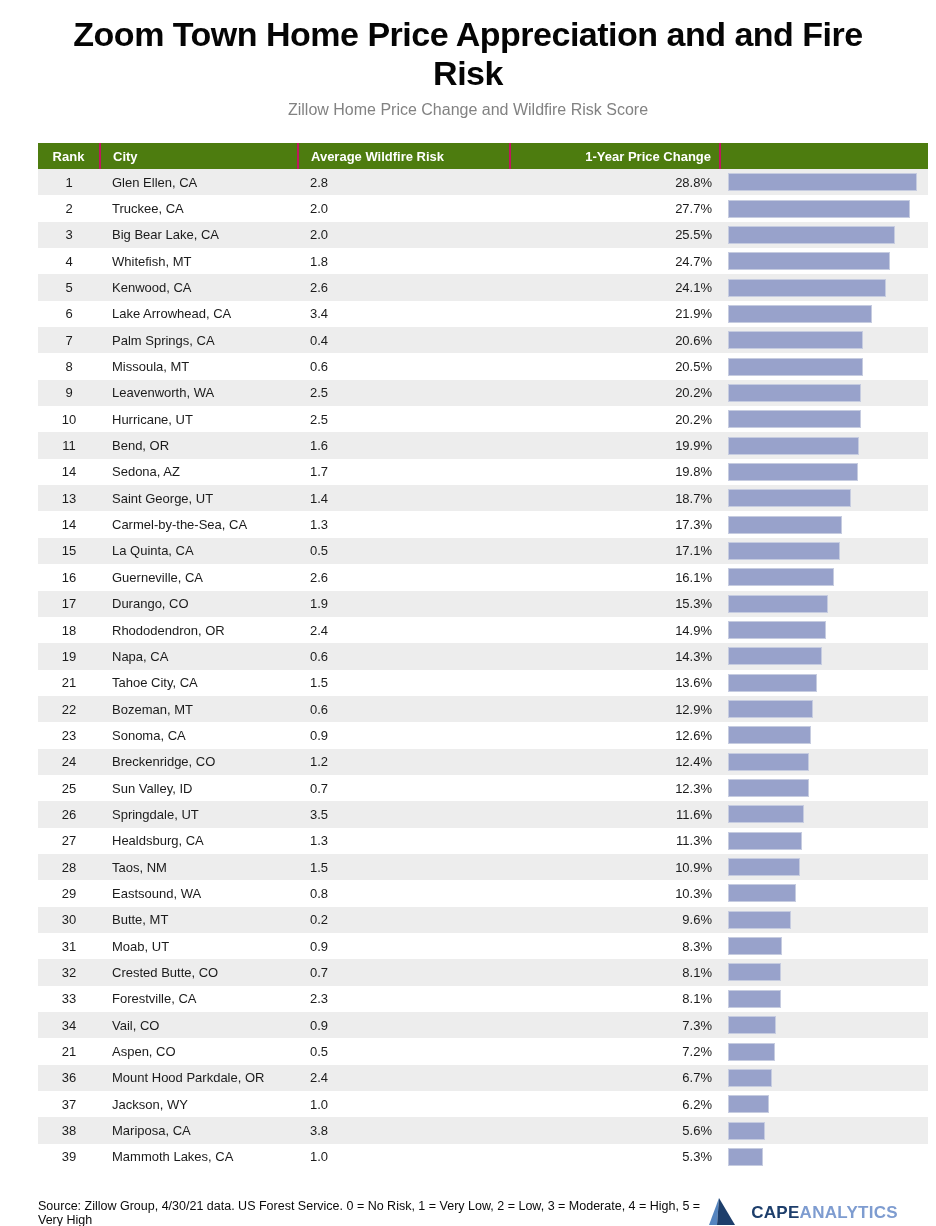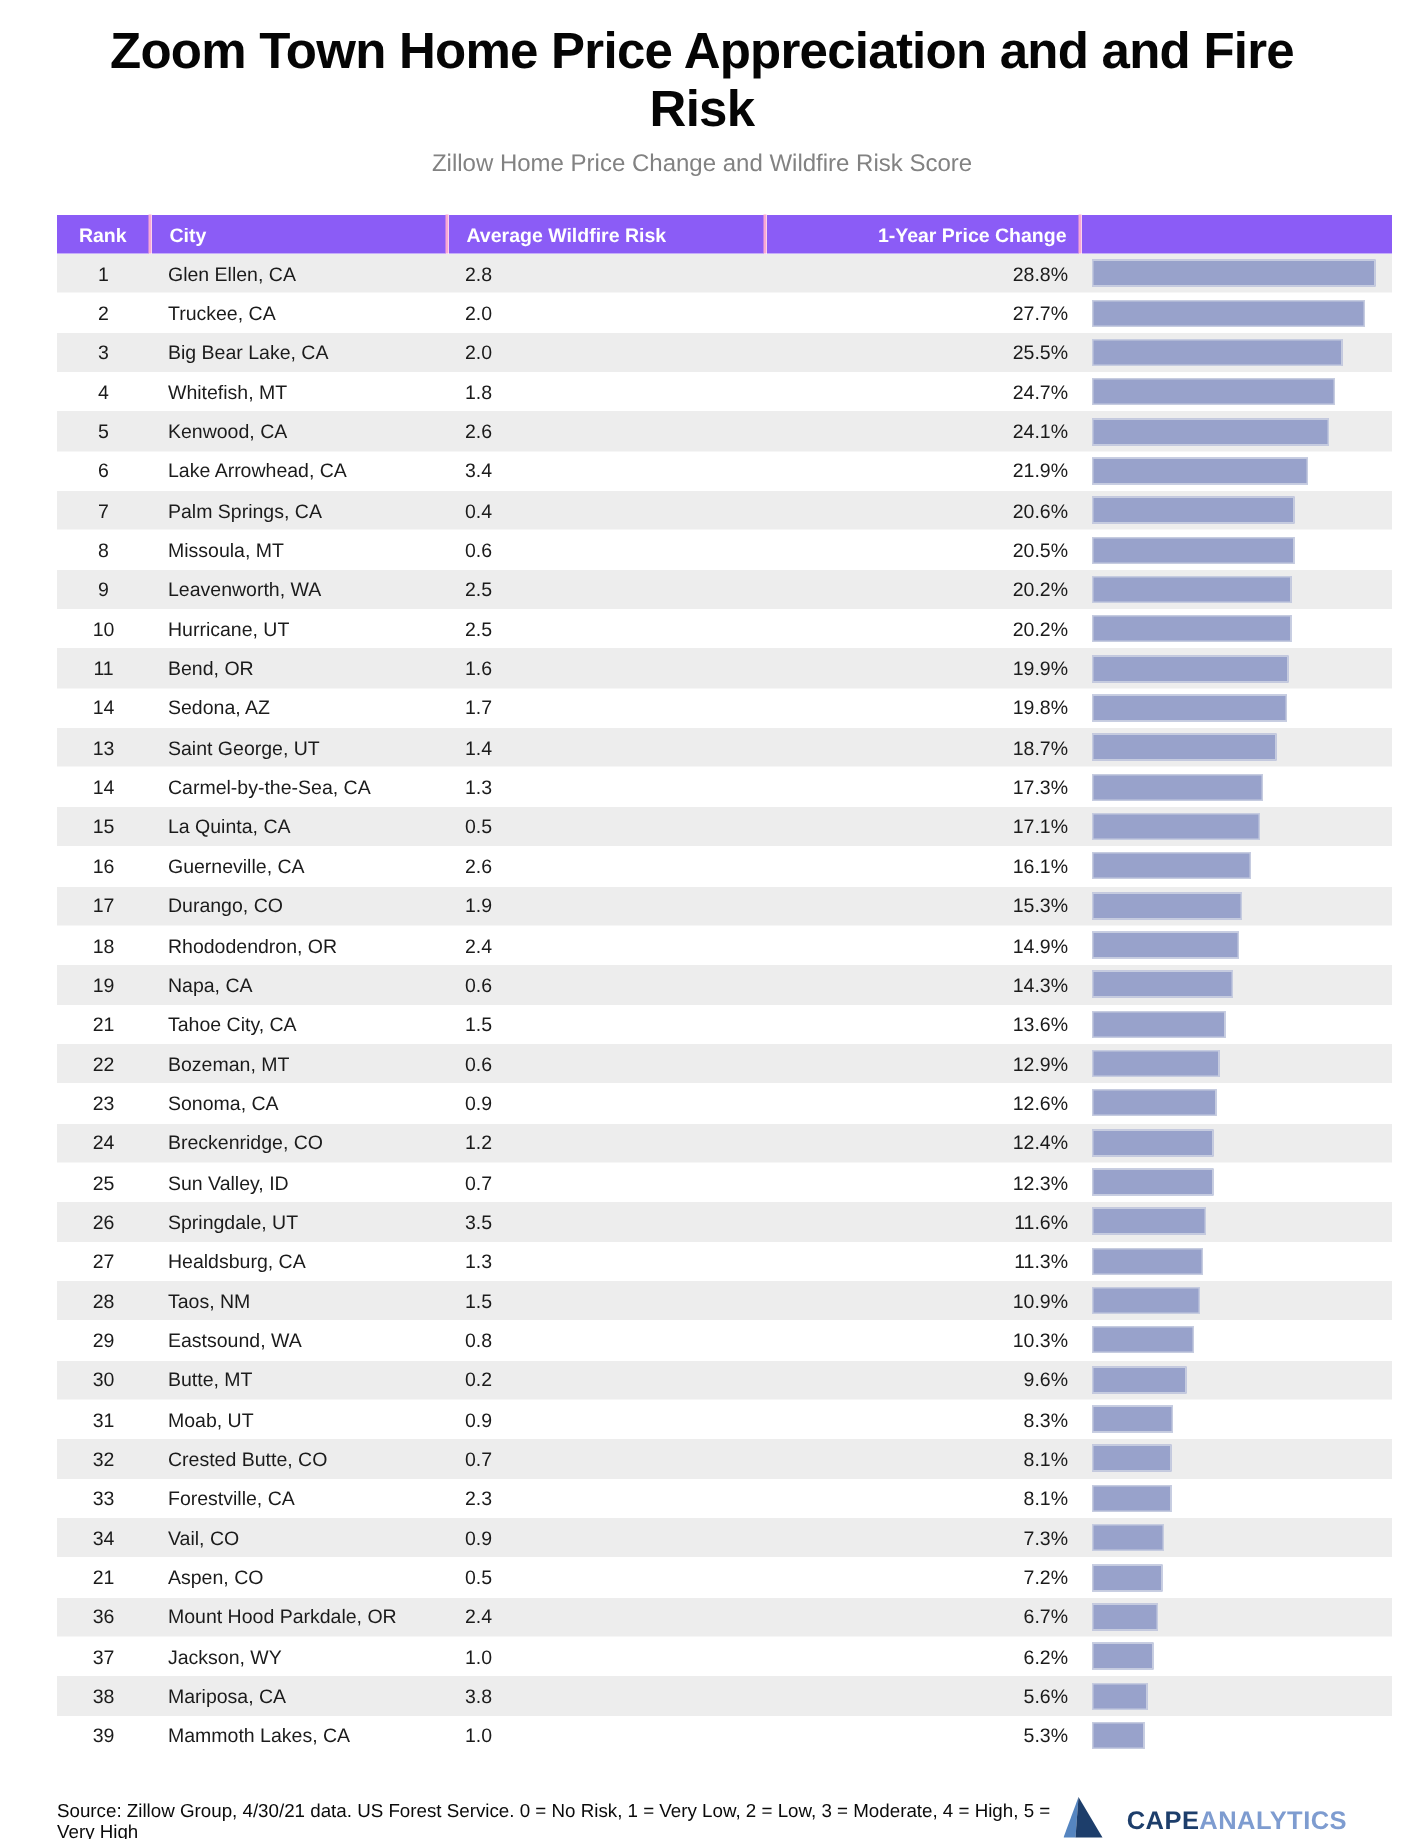--- a/index.html
+++ b/index.html
@@ -35,33 +35,33 @@
     border-collapse: collapse;
     table-layout: fixed;
   }
   col.c-rank   { width: 62px; }
   col.c-city   { width: 198px; }
   col.c-risk   { width: 212px; }
   col.c-change { width: 210px; }
   col.c-bars   { width: 208px; }
 
   thead th {
-    background: #8b5cf6;
+    background: #4d7c0f;
     color: #ffffff;
     font-size: 13px;
     font-weight: 700;
     height: 26px;
     padding: 0 12px;
     white-space: nowrap;
     overflow: hidden;
   }
   thead th.al-c { text-align: center; padding: 0 4px; }
   thead th.al-l { text-align: left; }
   thead th.al-r { text-align: right; padding-right: 8px; }
-  thead th.div  { border-left: 2px solid #f9a8d4; }
+  thead th.div  { border-left: 2px solid #be185d; }
 
   tbody td {
     font-size: 13px;
     height: 26.35px;
     padding: 0 12px;
     white-space: nowrap;
     overflow: hidden;
     color: #1b1b1b;
   }
   tbody tr:nth-child(odd) td { background: #EDEDED; }

